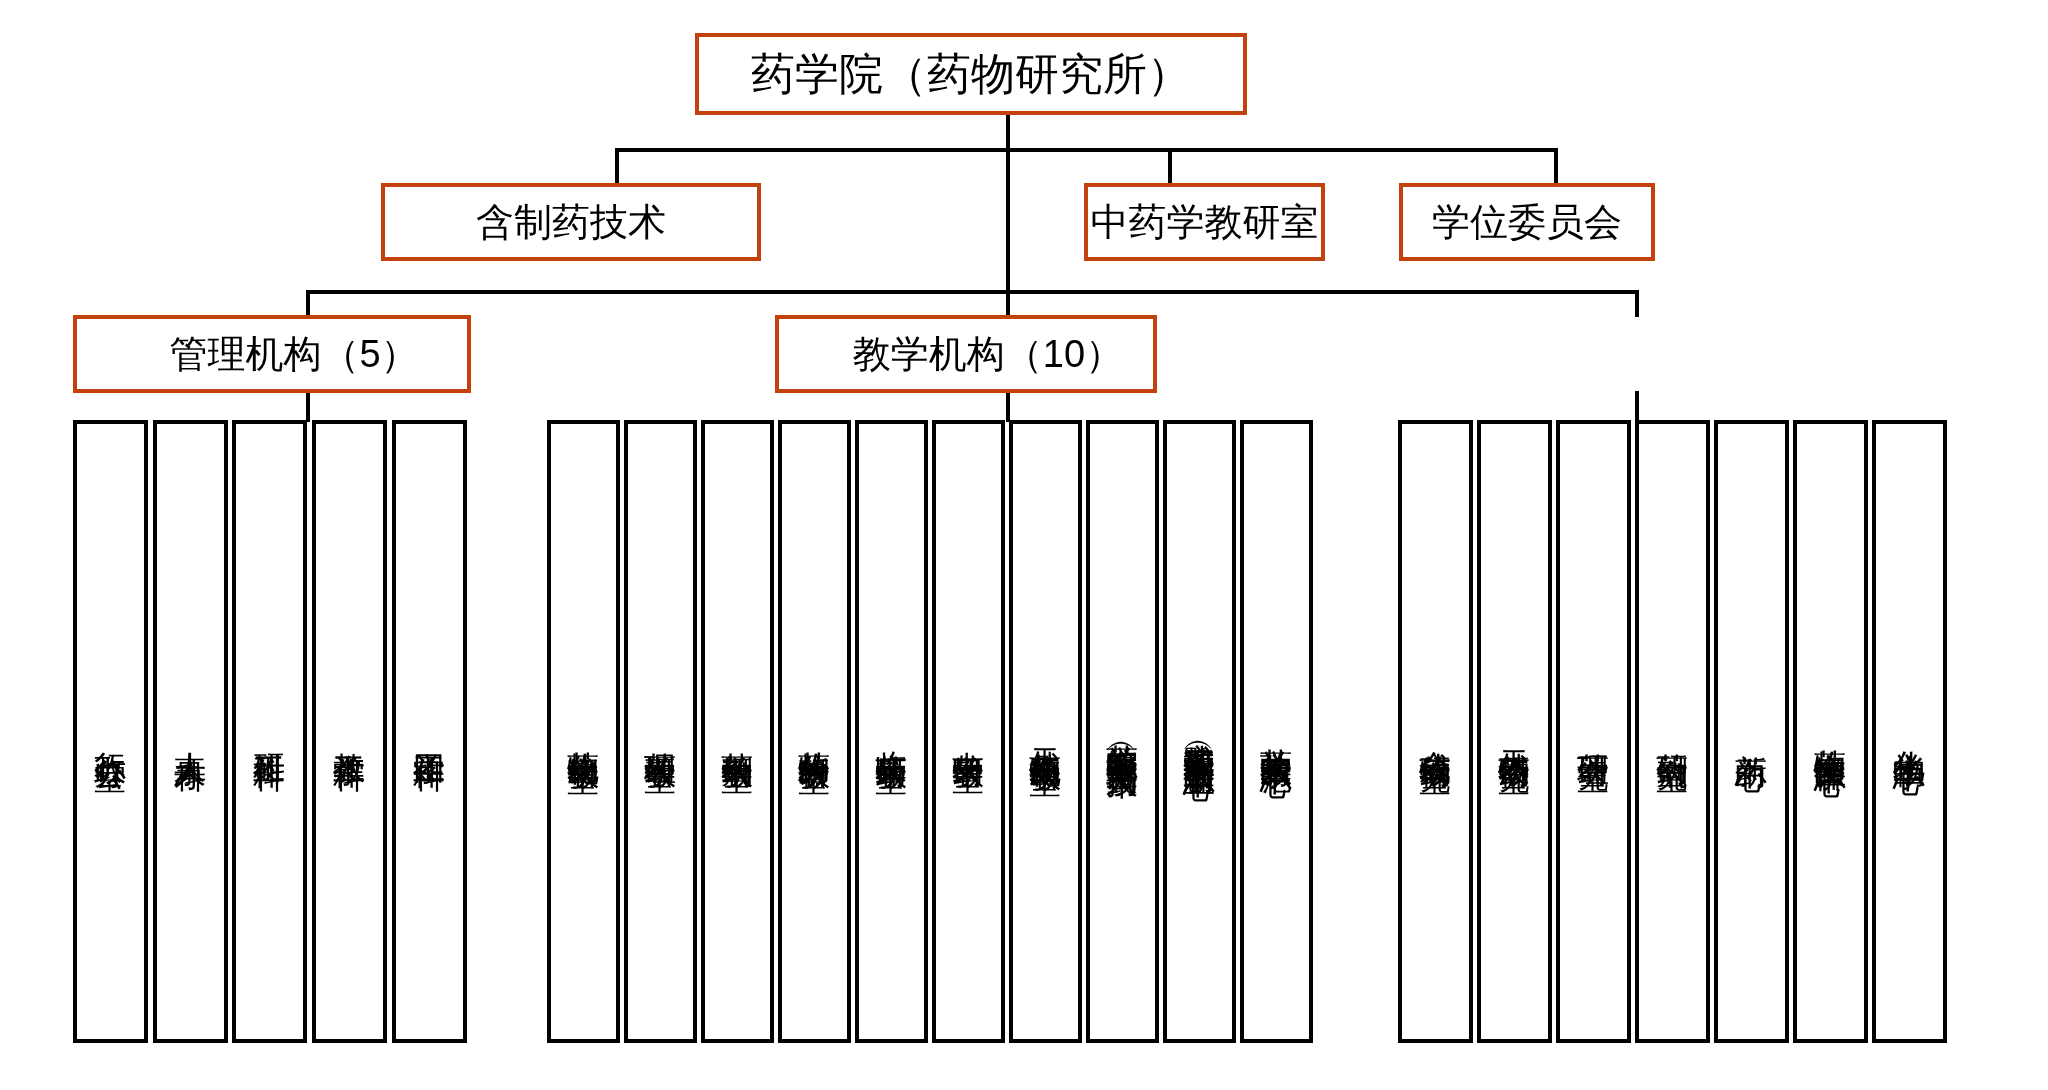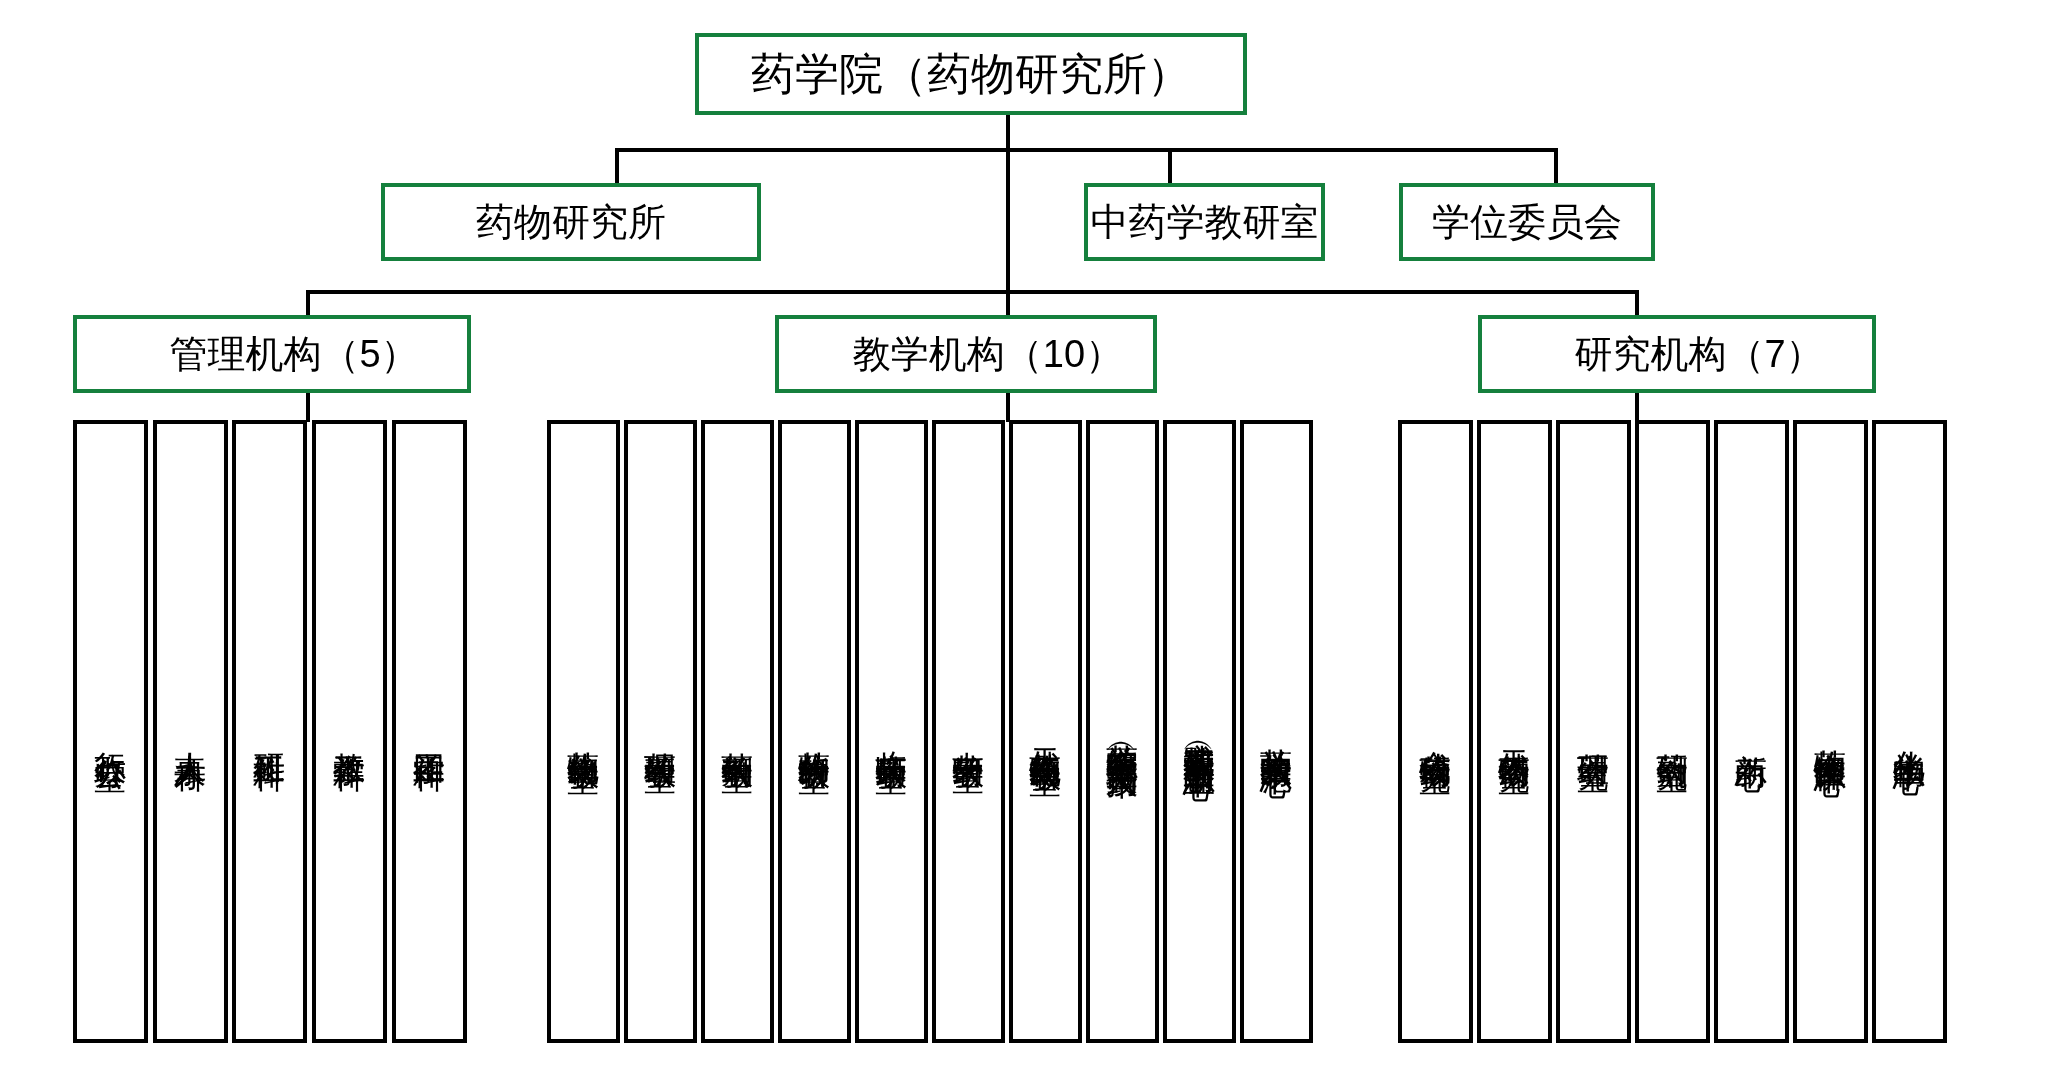--- a/index.html
+++ b/index.html
@@ -1,21 +1,21 @@
 <!DOCTYPE html>
 <html><head>
 <meta charset="utf-8">
 <style>
   html,body{margin:0;padding:0;background:#ffffff;}
   .chart{
     position:relative;width:2048px;height:1090px;background:#ffffff;
     font-family:"Liberation Sans",sans-serif;color:#000;overflow:hidden;
   }
   .node{
-    position:absolute;box-sizing:border-box;border:4px solid #15803d;background:#fff;
+    position:absolute;box-sizing:border-box;border:4px solid #c2410c;background:#fff;
     display:flex;align-items:center;justify-content:center;text-align:center;
     white-space:nowrap;
   }
   .lvl1{font-size:44px;}
   .lvl2{font-size:38px;}
   .lvl3{font-size:38px;padding-left:44px;}
   .leaf{
     position:absolute;box-sizing:border-box;border:4px solid #000;background:#fff;
     top:420px;height:623px;display:flex;align-items:center;justify-content:center;
   }
@@ -40,37 +40,34 @@
   <div class="line" style="left:1635px;top:290px;width:4px;height:27px;"></div>
   <div class="line" style="left:306px;top:391px;width:4px;height:31px;"></div>
   <div class="line" style="left:1006px;top:391px;width:4px;height:31px;"></div>
   <div class="line" style="left:1635px;top:391px;width:4px;height:31px;"></div>
 
   <div class="node lvl1" style="left:695px;top:33px;width:552px;height:82px;">
     <span>药学院（药物研究所）</span>
   </div>
 
   <div class="node lvl2" style="left:381px;top:183px;width:380px;height:78px;">
-    <span>药物研究所</span>
+    <span>含制药技术</span>
   </div>
   <div class="node lvl2" style="left:1084px;top:183px;width:241px;height:78px;">
     <span>中药学教研室</span>
   </div>
   <div class="node lvl2" style="left:1399px;top:183px;width:256px;height:78px;">
     <span>学位委员会</span>
   </div>
 
   <div class="node lvl3" style="left:73px;top:315px;width:398px;height:78px;">
     <span>管理机构（5）</span>
   </div>
   <div class="node lvl3" style="left:775px;top:315px;width:382px;height:78px;">
     <span>教学机构（10）</span>
-  </div>
-  <div class="node lvl3" style="left:1478px;top:315px;width:398px;height:78px;">
-    <span>研究机构（7）</span>
   </div>
 
   <div class="leaf" style="left:73px;width:75px;">
     <span>行政办公室</span>
   </div>
   <div class="leaf" style="left:153px;width:75px;">
     <span>人事人才科</span>
   </div>
   <div class="leaf" style="left:232px;width:75px;">
     <span>科研工作科</span>

